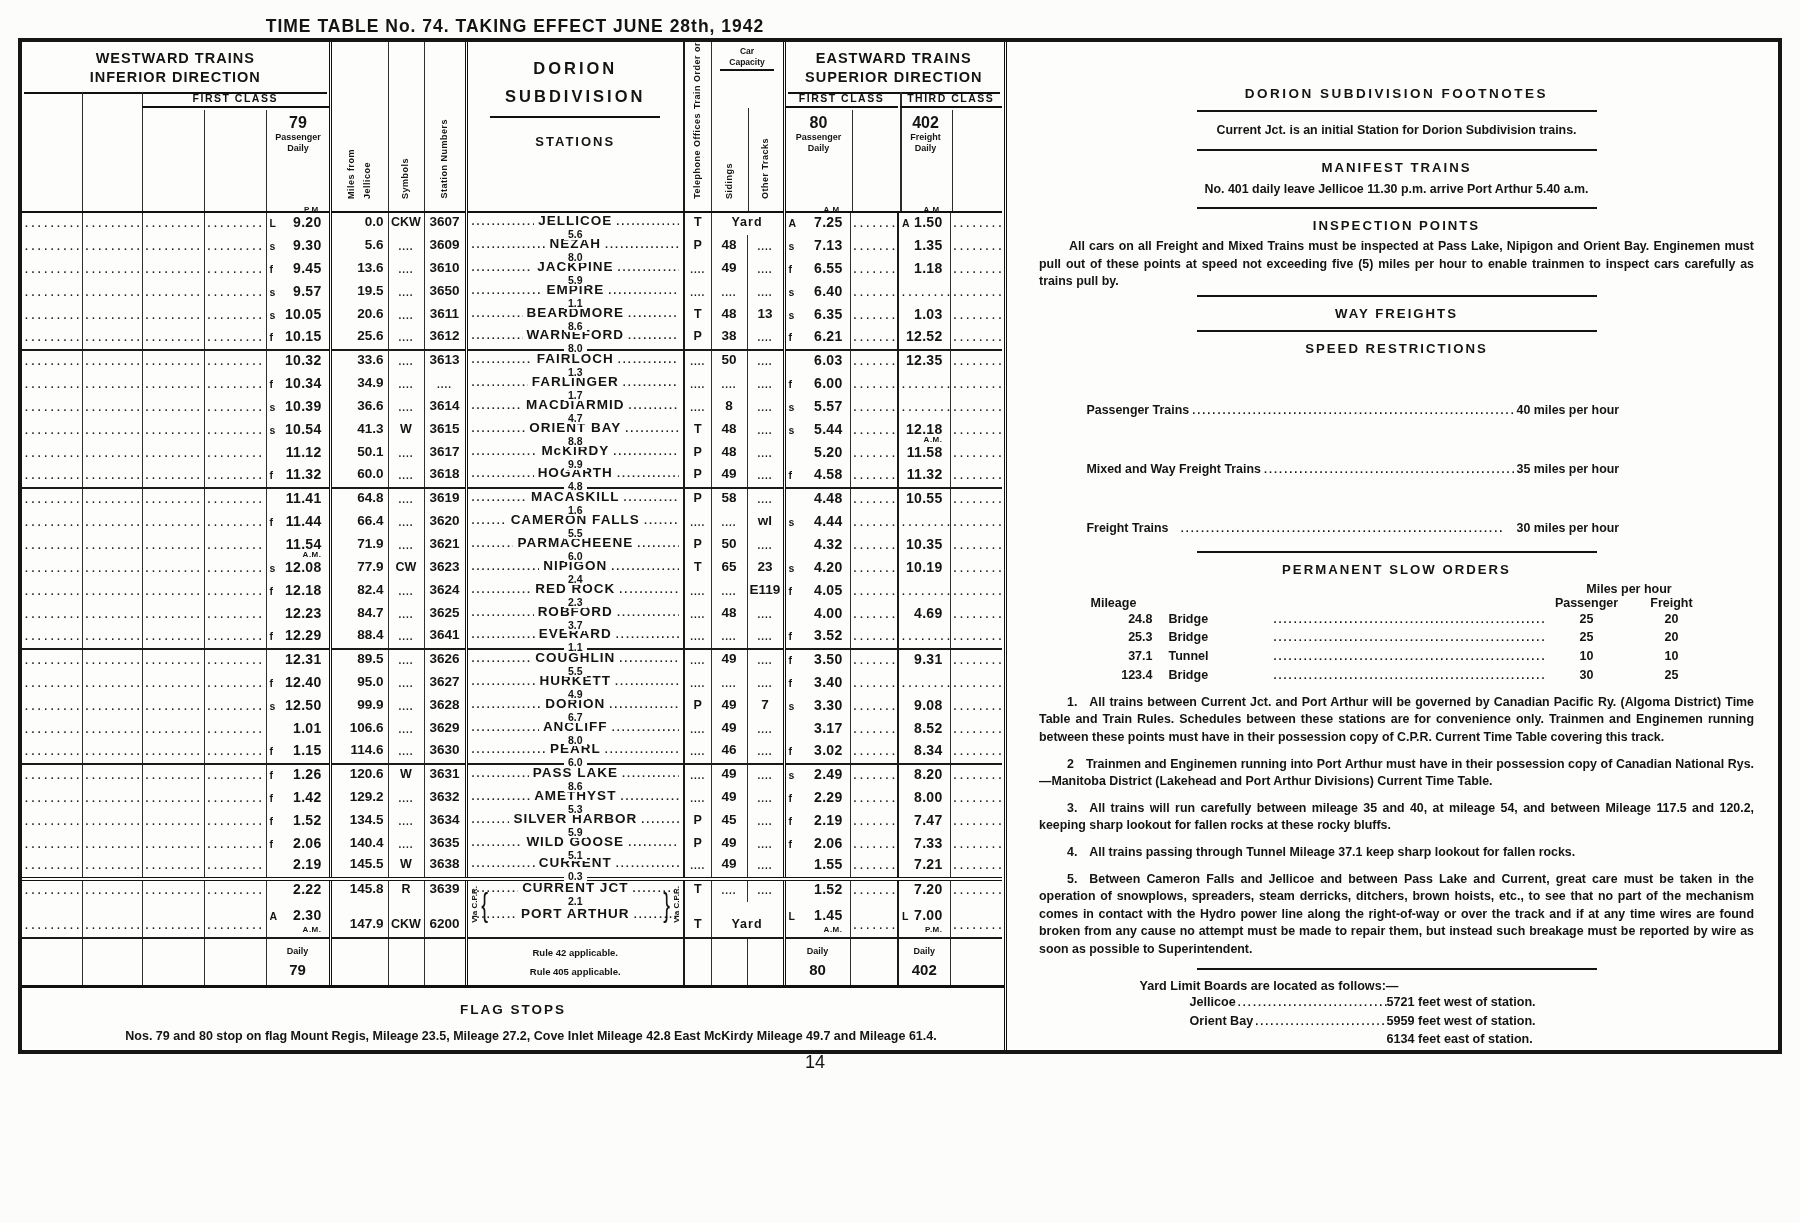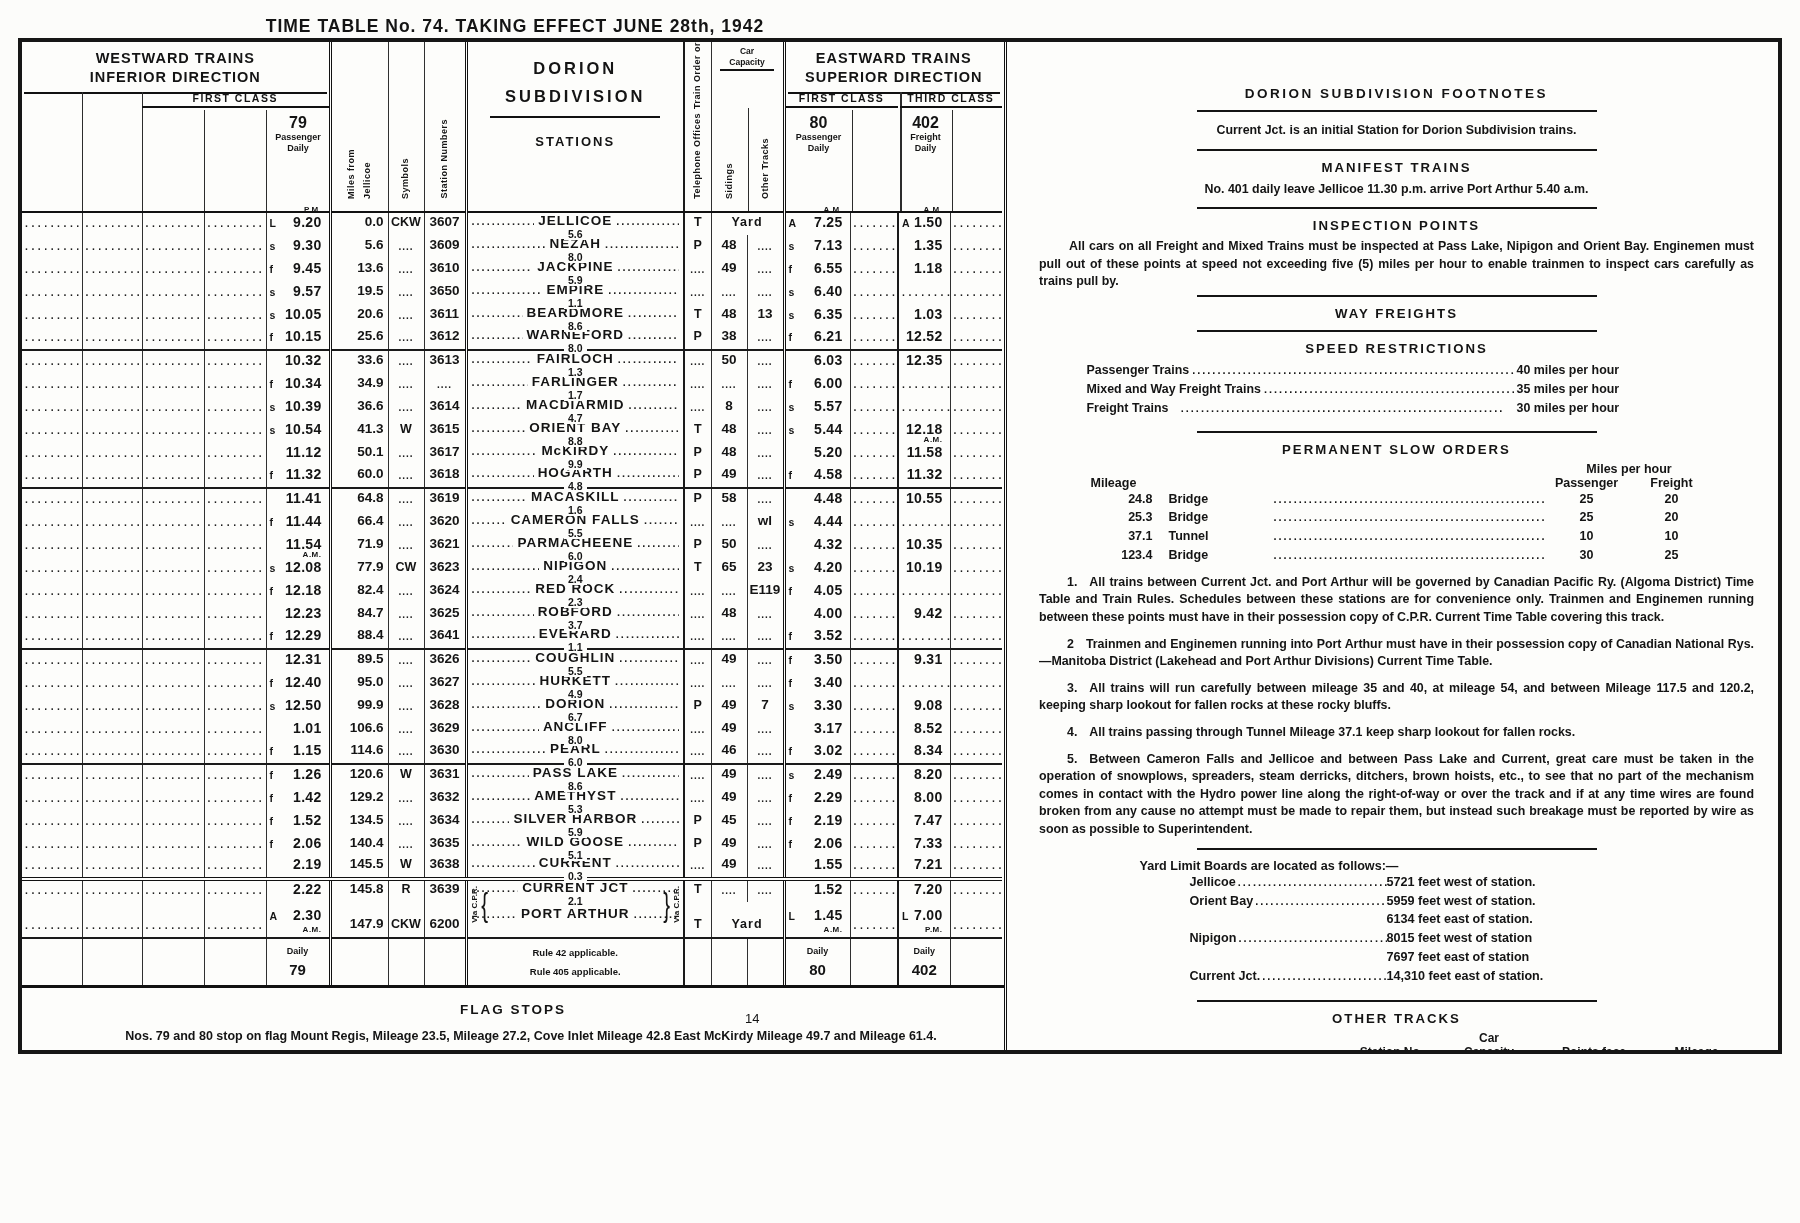--- a/index.html
+++ b/index.html
@@ -89,21 +89,21 @@
   
   .panel{position:absolute;left:982px;top:0;bottom:0;right:0;border-left:3px double #111;
          padding:44px 24px 0 32px;overflow:hidden;text-align:center;}
   .p-title{font-size:13.5px;letter-spacing:2.5px;}
   .hr{width:400px;margin:9px auto;border-top:2px solid #141414;height:0;}
   .sec-title{font-size:13.2px;letter-spacing:2px;margin:8px 0 5px;}
   .p-text{font-size:12.4px;line-height:1.5;}
   .para{text-align:justify;text-indent:30px;font-size:12.4px;line-height:1.42;margin:6px 0 4px;}
   .sp-wrap{width:620px;margin:2px auto 0;}
   .sp-row{display:flex;align-items:baseline;font-size:12.4px;line-height:1.55;}
-  .sp-l{white-space:nowrap;}
+  .sp-l{white-space:nowrap;margin-top:40px;}
   .sp-dots{flex:1;overflow:hidden;white-space:nowrap;letter-spacing:2px;font-size:11px;margin:0 3px;}
   .sp-dots::before{content:"................................................................";}
   .sp-v{width:190px;text-align:left;white-space:nowrap;}
   .so-wrap{width:640px;margin:2px auto 0;font-size:12.5px;}
   .so-h1{display:flex;} .so-h1 .sp{flex:1;} .so-mph{width:175px;text-align:center;}
   .so-h2{display:flex;} .so-hm{width:180px;text-align:left;padding-left:14px;} .so-h2 .sp{flex:1;}
   .so-hp{width:80px;text-align:center;} .so-hf{width:90px;text-align:center;}
   .so-row{display:flex;align-items:baseline;line-height:1.5;}
   .so-mi{width:76px;text-align:right;}
   .so-type{flex:1;display:flex;align-items:baseline;text-align:right;padding-left:16px;white-space:nowrap;}
@@ -117,21 +117,21 @@
   .yl-row{display:flex;align-items:baseline;font-size:12.6px;line-height:1.5;}
   .yl-st{width:255px;padding-left:58px;display:flex;align-items:baseline;text-align:left;white-space:nowrap;box-sizing:border-box;}
   .yl-st::after{content:"......................................";flex:1;overflow:hidden;letter-spacing:2px;font-size:11px;margin-left:2px;}
   .yl-st.empty::after{content:"";}
   .yl-val{flex:1;text-align:left;white-space:nowrap;}
   .ot-wrap{width:710px;margin:4px auto 0;}
   .ot-h{display:flex;align-items:flex-end;font-size:12px;line-height:1.2;}
   .ot-hname{width:300px;} .ot-hno{width:100px;text-align:center;}
   .ot-hcap{width:95px;text-align:center;} .ot-hpt{width:115px;text-align:center;}
   .ot-hmi{width:90px;text-align:center;}
-  .page-no{position:absolute;left:745px;top:1011px;width:80px;text-align:left;font-size:13px;font-weight:400;}
+  .page-no{position:absolute;left:745px;top:1052px;width:80px;text-align:right;font-size:18px;font-weight:400;}
 </style>
 </head>
 <body>
 
 <div class="page">
   <div class="main-title">TIME TABLE No. 74.  TAKING EFFECT JUNE 28th, 1942</div>
 
   <div class="sheet">
 
     <div class="ttwrap">
@@ -914,21 +914,21 @@
               <td class="c13 tcell">
                 <div class="t-line">
                   <span class="pre"></span>
                   <span class="tv">4.00</span>
                 </div>
               </td>
               <td class="c14 dots8"></td>
               <td class="c15 tcell">
                 <div class="t-line">
                   <span class="pre"></span>
-                  <span class="tv">9.42</span>
+                  <span class="tv">4.69</span>
                 </div>
               </td>
               <td class="c16 dots8"></td>
             </tr>
             <tr class="sep-light">
               <td class="c1 dots8"></td>
               <td class="c2 dots8"></td>
               <td class="c3 dots8"></td>
               <td class="c4 dots8"></td>
               <td class="c5 tcell">

